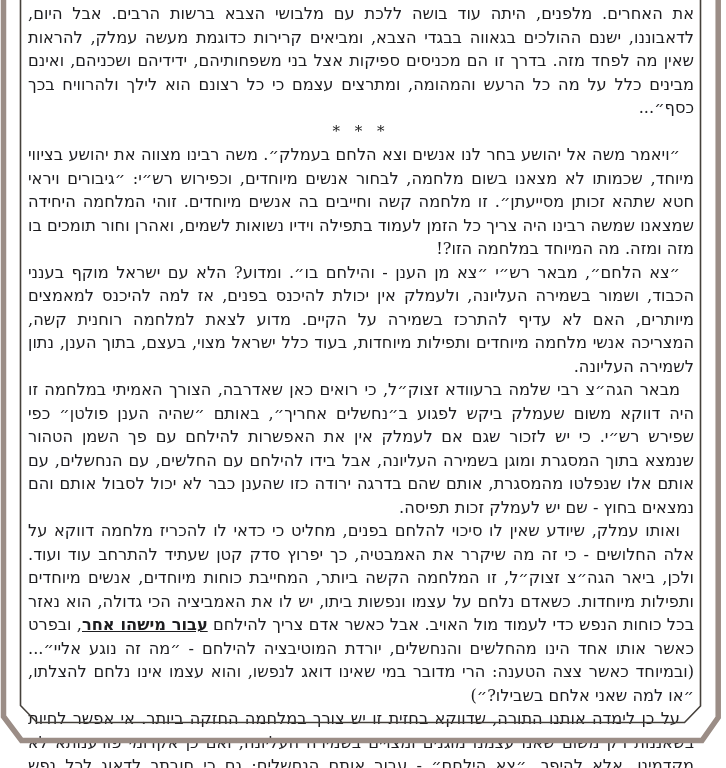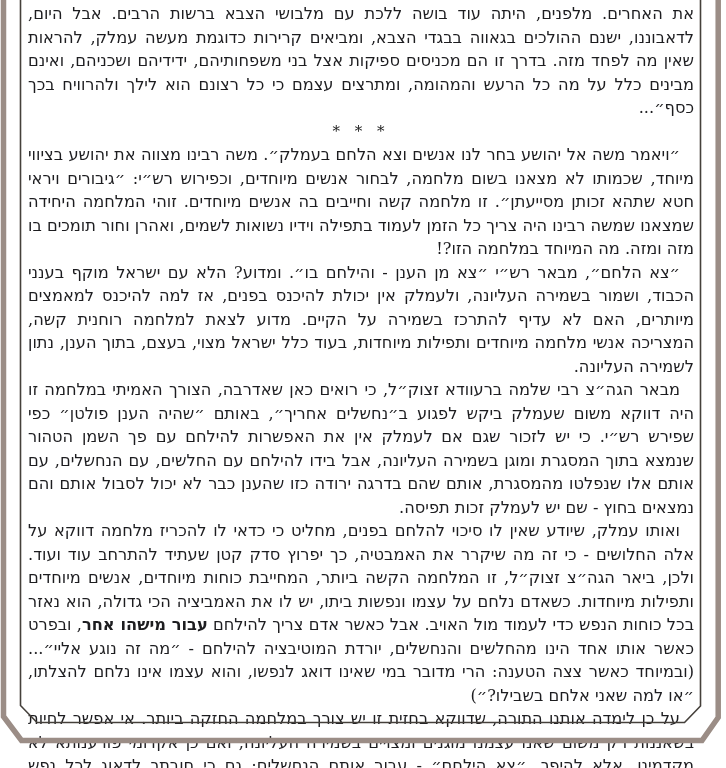--- a/index.html
+++ b/index.html
@@ -28,21 +28,21 @@
   .para { margin: 0; padding: 0; }
   .para.indent { text-indent: 14px; }
   .separator {
     text-align: center;
     line-height: 23.5px;
     font-size: 15px;
     letter-spacing: 5px;
     color: #222;
     direction: ltr;
   }
-  .bold { font-weight: 700; }
+  .bold { font-weight: 700; text-decoration: underline; }
   .frame {
     position: absolute;
     left: 0; top: 0;
     pointer-events: none;
   }
 </style>
 </head>
 <body>
 
 <div class="page">

